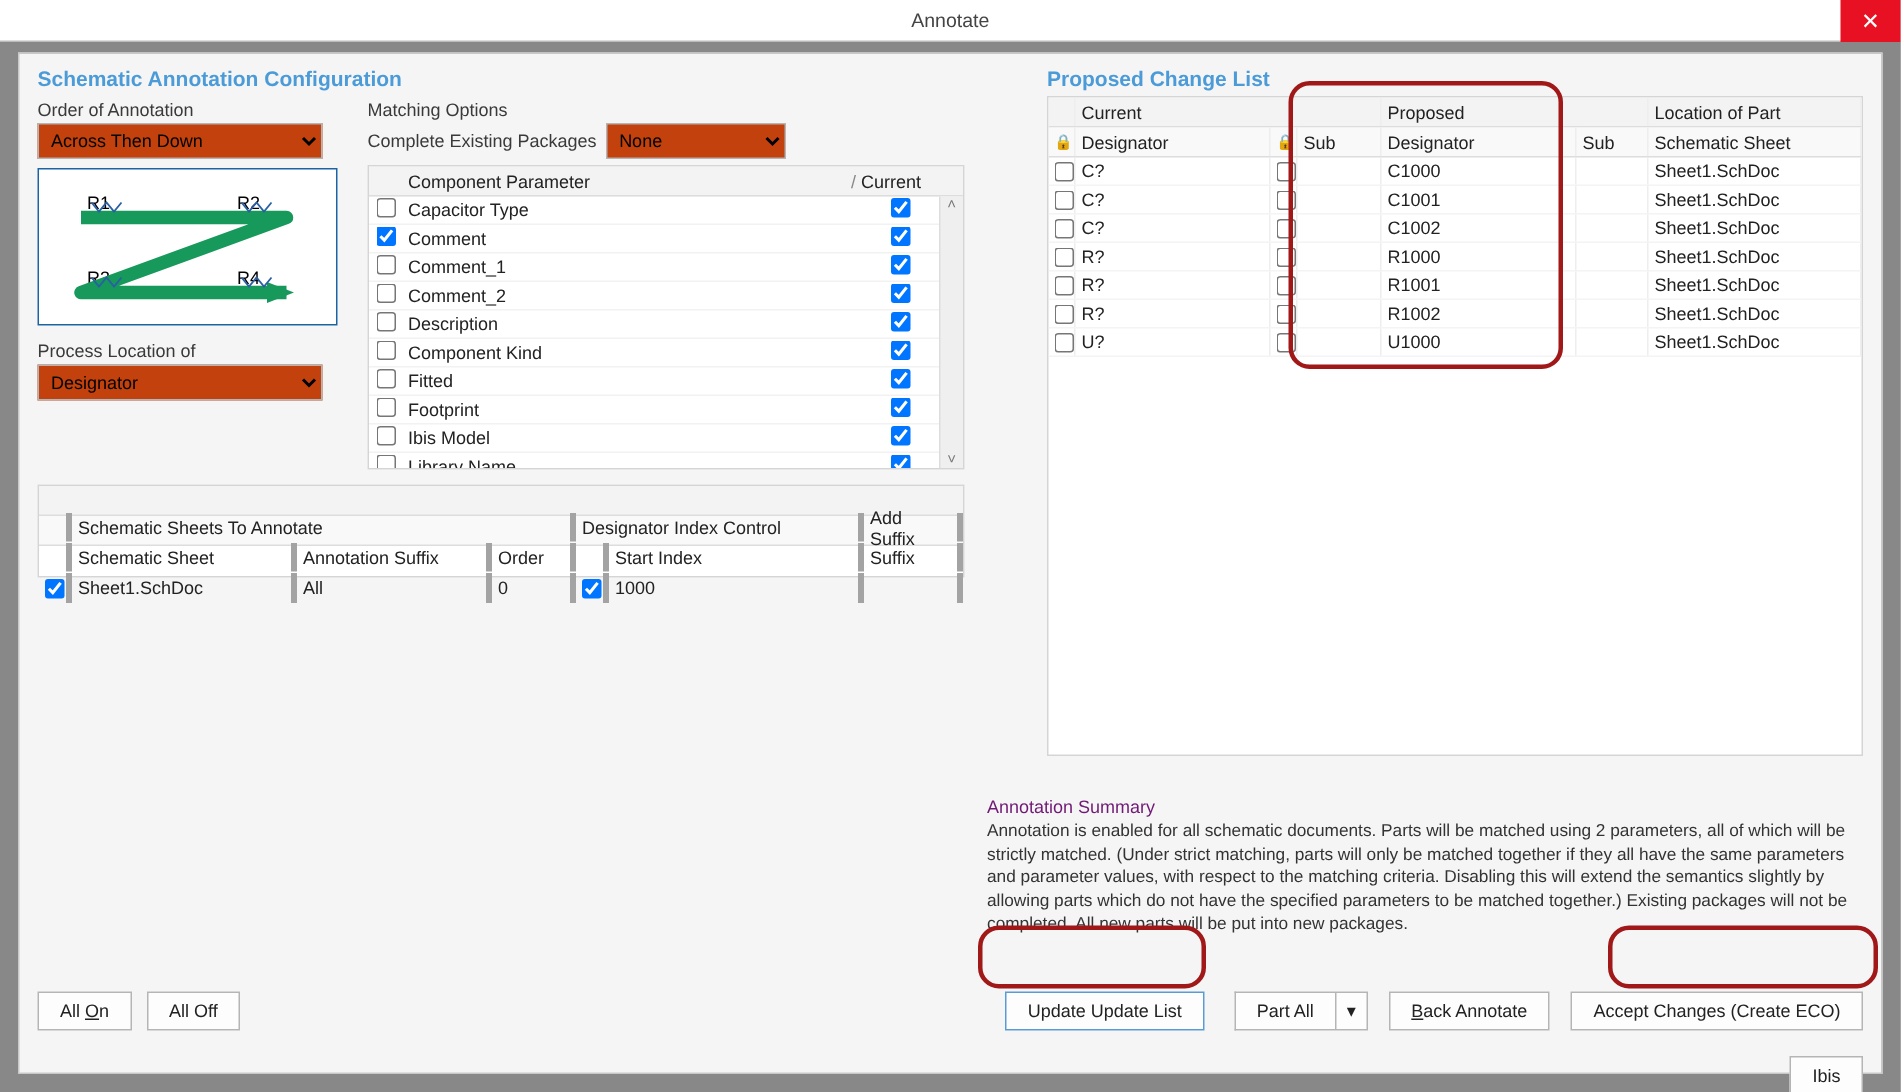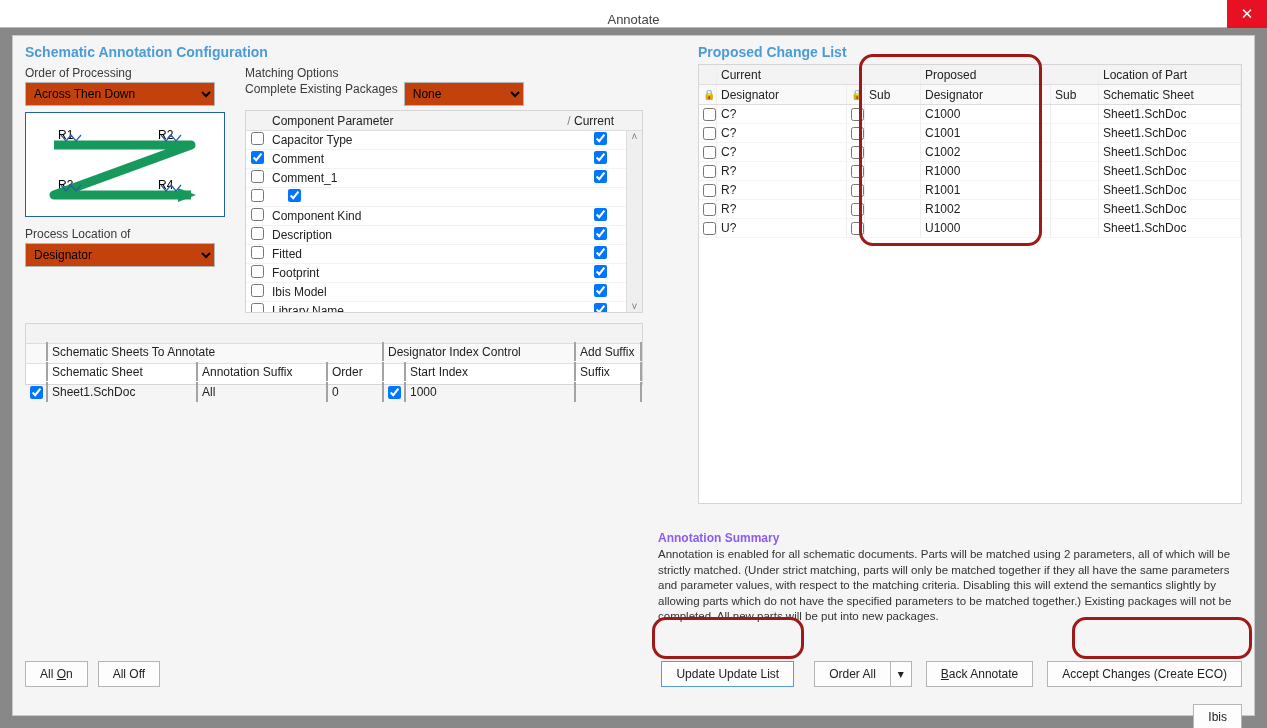--- a/index.html
+++ b/index.html
@@ -1,18 +1,18 @@
 <!DOCTYPE html>
 <html><head>
 <meta charset="utf-8">
 <style>
   * { box-sizing: border-box; font-family: "Segoe UI", Tahoma, sans-serif; }
   body { margin: 0; background: #888; width: 1267px; height: 728px; overflow: hidden; font-size: 12px; color: #222; }
   .window { position: absolute; left: 0; top: 0; width: 1267px; height: 728px; background: #888; }
-  .titlebar { height: 28px; background: #ffffff; color: #444; display: flex; align-items: flex-end; justify-content: center; position: relative; font-size: 13px; border-bottom: 1px solid #bbb;}
+  .titlebar { height: 28px; background: #ffffff; color: #444; display: flex; align-items: center; justify-content: center; position: relative; font-size: 13px; border-bottom: 1px solid #bbb;}
   .titlebar .close { position: absolute; right: 0; top: 0; width: 40px; height: 28px; background: #e81123; color: #fff; display: flex; align-items: center; justify-content: center; font-size: 15px; cursor: pointer; }
   .client { position: absolute; left: 12px; top: 35px; right: 12px; bottom: 12px; background: #f5f5f5; border: 1px solid #c8c8c8; }
   .sect-title { color: #4b9bd8; font-size: 14px; font-weight: 600; }
   .lbl { color: #3a3a3a; font-size: 12px; }
   select, input[type="text"] { border: 1px solid #b5b5b5; background: #c2410c; font-size: 12px; height: 24px; padding: 0 4px; }
   .btn { display: inline-flex; align-items: center; justify-content: center; height: 26px; padding: 0 14px; background: #fdfdfd; border: 1px solid #b5b5b5; font-size: 12px; cursor: pointer; white-space: nowrap; }
   .btn u { text-decoration: underline; }
   
   .left { position: absolute; left: 12px; top: 8px; width: 618px; }
   .left-top { display: flex; gap: 10px; }
@@ -25,21 +25,21 @@
   .param-head .ph2 { flex: 1; padding-left: 4px; }
   .param-head .ph3 { width: 52px; text-align: left; }
   .param-row { display: flex; height: 19px; align-items: center; border-bottom: 1px solid #f2f2f2; }
   .param-row .c1 { width: 22px; text-align: center; }
   .param-row .c2 { flex: 1; padding-left: 4px; }
   .param-row .c3 { width: 52px; text-align: center; }
   .param-scroll { position: absolute; right: 0; top: 20px; bottom: 0; width: 16px; background: #efefef; border-left: 1px solid #ddd; display:flex; flex-direction:column; justify-content:space-between; align-items:center; color:#777; font-size:10px;}
   input[type="checkbox"] { width: 13px; height: 13px; margin: 0; }
   .sheets-box { border: 1px solid #d5d5d5; background: #fff; margin-top: 10px; }
   .sheets-head { display: flex; background: #f3f3f3; font-size: 12px; height: 20px; align-items: center; border-bottom: 1px solid #ddd;}
-  .sheets-head > div, .sheets-sub > div, .sheets-row > div { padding: 0 4px; border-right: 2px solid #a3a3a3; height: 100%; display: flex; align-items: center; margin-top: 36px;}
+  .sheets-head > div, .sheets-sub > div, .sheets-row > div { padding: 0 4px; border-right: 4px solid #a3a3a3; height: 100%; display: flex; align-items: center; margin-top: 36px;}
   .sheets-sub { display: flex; background: #f9f9f9; height: 20px; align-items: center; border-bottom: 1px solid #ddd;}
   .sheets-row { display: flex; height: 20px; align-items: center; }
   .col-a {width:22px} .col-b{width:150px} .col-c{width:130px} .col-d{width:56px} .col-e{width:22px} .col-f{width:170px} .col-g{flex:1}
   
   .right { position: absolute; left: 645px; top: 8px; right: 12px; margin-left: 40px; }
   .changes-box { border: 1px solid #d5d5d5; background: #fff; margin-top: 4px; height: 440px; overflow:hidden;}
   .ch-head { display: flex; background: #f3f3f3; height: 20px; align-items: center; border-bottom: 1px solid #ddd;}
   .ch-head2 { display: flex; background: #f9f9f9; height: 20px; align-items: center; border-bottom: 1px solid #ddd;}
   .ch-row { display: flex; height: 19px; align-items: center; border-bottom: 1px solid #f4f4f4;}
   .ch-head > div, .ch-head2 > div, .ch-row > div { padding: 0 4px; border-right: 1px solid #eee; height: 100%; display:flex; align-items:center;}
@@ -65,21 +65,21 @@
     </div>
   </div>
 
   <div class="client">
 
     <div class="left">
       <div class="sect-title">Schematic Annotation Configuration</div>
 
       <div class="left-top" style="margin-top:6px;">
         <div class="order-col">
-          <div class="lbl">Order of Processing</div>
+          <div class="lbl">Order of Annotation</div>
           <select style="width:190px; margin-top:2px;">
             <option>Across Then Down</option>
           </select>
           <div class="order-img">
             <svg width="198" height="103" viewBox="0 0 198 103">
               <text x="32" y="26" font-size="12" fill="#000">R1</text>
               <text x="132" y="26" font-size="12" fill="#000">R2</text>
               <text x="32" y="76" font-size="12" fill="#000">R3</text>
               <text x="132" y="76" font-size="12" fill="#000">R4</text>
               <path d="M 28 32 L 165 32 L 28 82 L 165 82" stroke="#17995b" stroke-width="9" fill="none" stroke-linejoin="round"></path>
@@ -92,21 +92,21 @@
           </div>
           <div style="height:10px;"></div>
           <div class="lbl">Process Location of</div>
           <select style="width:190px; margin-top:2px;">
             <option>Designator</option>
           </select>
         </div>
 
         <div class="match-col">
           <div class="lbl">Matching Options</div>
-          <div style="display:flex; gap:6px; margin-top:2px;">
+          <div style="display:flex; align-items:center; gap:6px; margin-top:2px;">
             <span class="lbl">Complete Existing Packages</span>
             <select style="width:120px;">
               <option>None</option>
             </select>
           </div>
           <div class="param-box">
             <div class="param-head">
               <div class="ph1"></div>
               <div class="ph2">Component Parameter</div>
               <div style="width:10px; text-align:center;color:#888">/</div>
@@ -127,32 +127,33 @@
                   <div style="width:16px"></div>
                 </div>
                 <div class="param-row">
                   <div class="c1"><input type="checkbox" style=""></div>
                   <div class="c2">Comment_1</div>
                   <div class="c3"><input type="checkbox" checked="" style=""></div>
                   <div style="width:16px"></div>
                 </div>
                 <div class="param-row">
                   <div class="c1"><input type="checkbox" style=""></div>
+                  <div class="c2">Comment_2</div>
+                  <div class="c3"><input type="checkbox" checked="" style=""></div>
+                  <div style="width:16px"></div>
+                </div>
+                <div class="param-row">
+                  <div class="c1"><input type="checkbox" style=""></div>
+                  <div class="c2">Description</div>
                   <div class="c3"><input type="checkbox" checked="" style=""></div>
                   <div style="width:16px"></div>
                 </div>
                 <div class="param-row">
                   <div class="c1"><input type="checkbox" style=""></div>
                   <div class="c2">Component Kind</div>
-                  <div class="c3"><input type="checkbox" checked="" style=""></div>
-                  <div style="width:16px"></div>
-                </div>
-                <div class="param-row">
-                  <div class="c1"><input type="checkbox" style=""></div>
-                  <div class="c2">Description</div>
                   <div class="c3"><input type="checkbox" checked="" style=""></div>
                   <div style="width:16px"></div>
                 </div>
                 <div class="param-row">
                   <div class="c1"><input type="checkbox" style=""></div>
                   <div class="c2">Fitted</div>
                   <div class="c3"><input type="checkbox" checked="" style=""></div>
                   <div style="width:16px"></div>
                 </div>
                 <div class="param-row">
@@ -326,40 +327,40 @@
               <div class="cc3"></div>
               <div class="cc4">U1000</div>
               <div class="cc5"></div>
               <div class="cc6">Sheet1.SchDoc</div>
             </div>
           </div>
       </div>
     </div>
 
     <div class="summary">
-      <div class="lbl" style="font-weight:700; color:#8b5cf6;">Annotation Summary</div>
+      <div class="lbl" style="font-weight:400; color:#701a75;">Annotation Summary</div>
       <div class="summary-text">Annotation is enabled for all schematic documents. Parts will be matched using 2 parameters, all of which will be strictly matched. (Under strict matching, parts will only be matched together if they all have the same parameters and parameter values, with respect to the matching criteria. Disabling this will extend the semantics slightly by allowing parts which do not have the specified parameters to be matched together.) Existing packages will not be completed. All new parts will be put into new packages.</div>
     </div>
 
     <div class="btn-row">
       <div class="btn">
           <span>All <u>O</u>n</span>
         </div>
       <div style="width:10px;"></div>
       <div class="btn">
           <span>All Off</span>
         </div>
       <div style="flex:1"></div>
       <div class="btn" style="border-color:#5a9bd5;">
           <span>Update Update List</span>
         </div>
       <div style="width:20px;"></div>
       <div style="display:flex;">
         <div class="btn" style="border-right:none;">
-            <span>Order All</span>
+            <span>Part All</span>
           </div>
         <div class="btn" style="width:22px;padding:0;">
             <span>▾</span>
           </div>
       </div>
       <div style="width:14px;"></div>
       <div class="btn">
           <span><u>B</u>ack Annotate</span>
         </div>
       <div style="width:14px;"></div>

